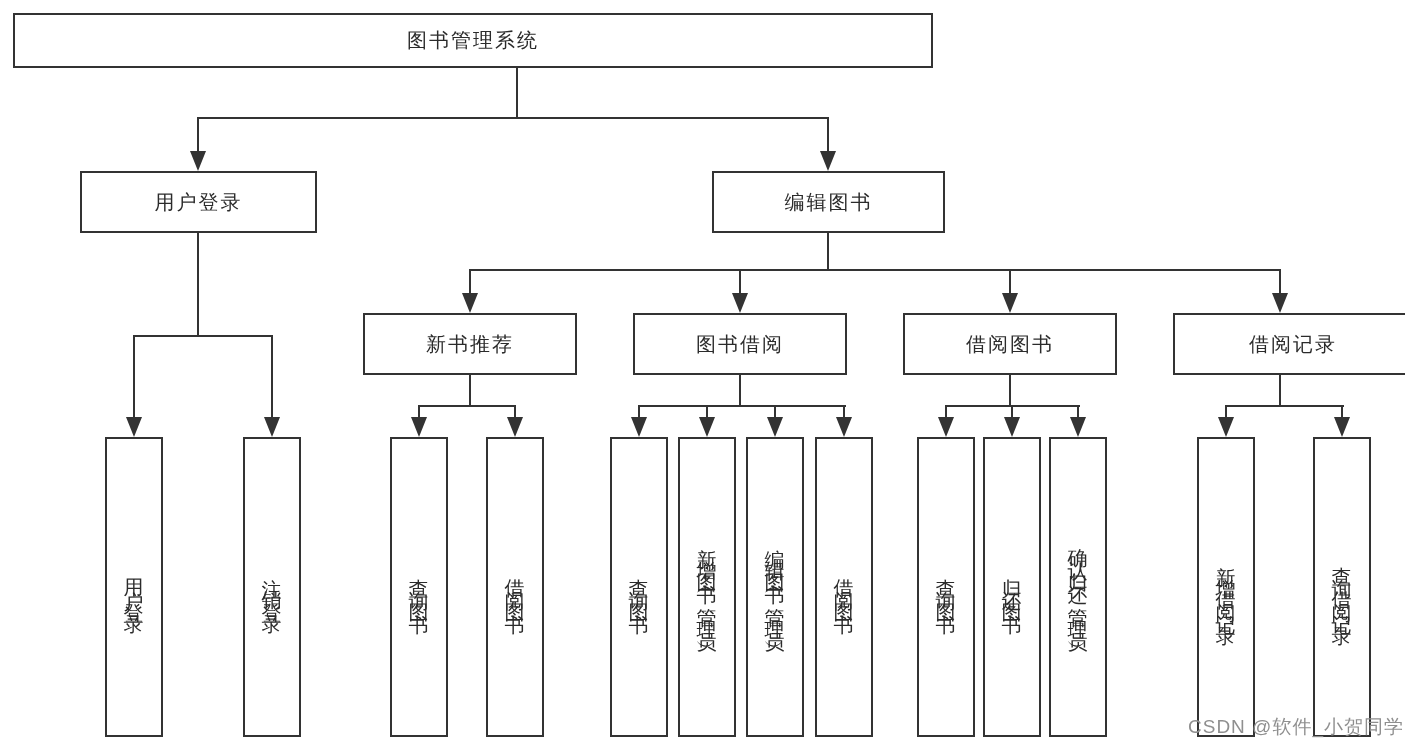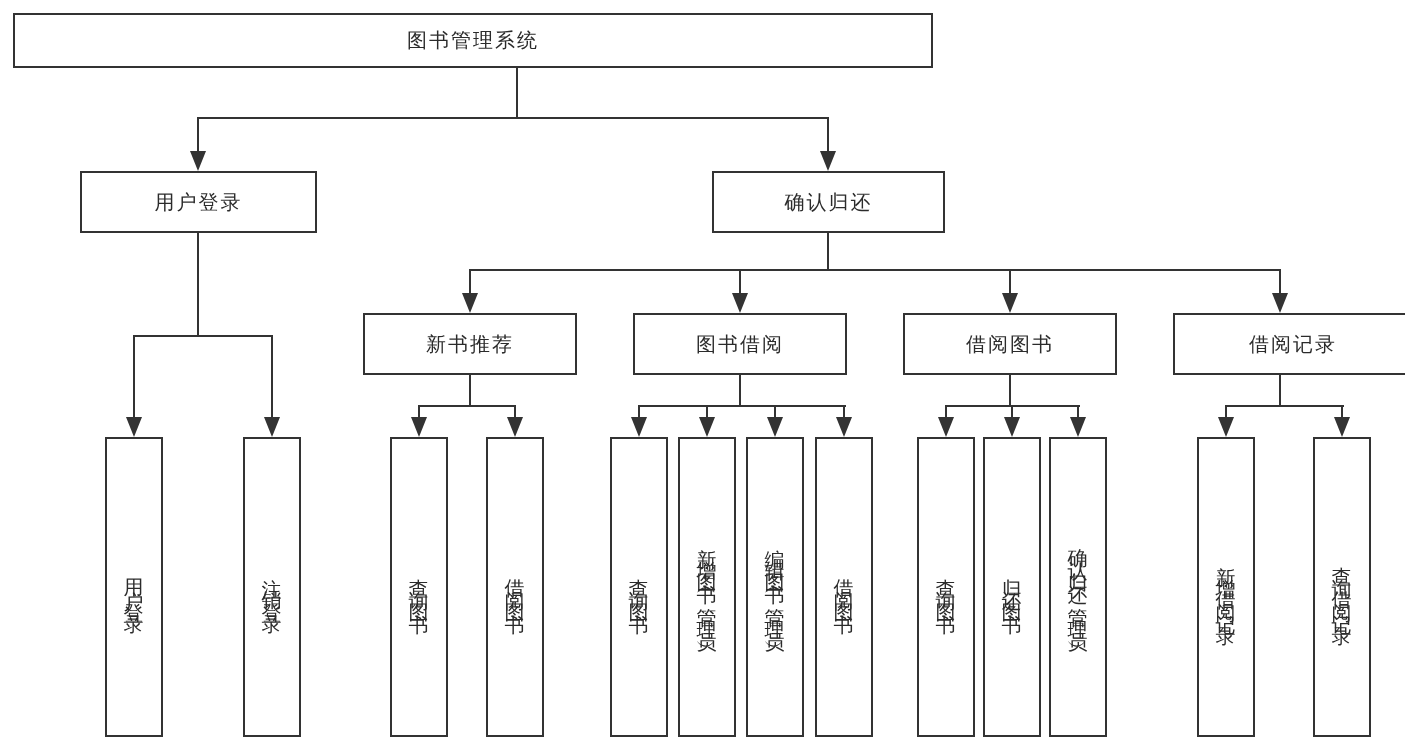--- a/index.html
+++ b/index.html
@@ -71,21 +71,21 @@
   <div class="line" style="left:197px;top:117px;width:632px;height:2px"></div>
   <div class="line" style="left:197px;top:117px;width:2px;height:34px"></div>
   <div class="arrow" style="left:190px;top:151px"></div>
   <div class="line" style="left:827px;top:117px;width:2px;height:34px"></div>
   <div class="arrow" style="left:820px;top:151px"></div>
 
   <div class="box h" style="left:80px;top:171px;width:237px;height:62px">
     <span class="lbl">用户登录</span>
   </div>
   <div class="box h" style="left:712px;top:171px;width:233px;height:62px">
-    <span class="lbl">确认归还</span>
+    <span class="lbl">编辑图书</span>
   </div>
 
   <div class="line" style="left:197px;top:233px;width:2px;height:103px"></div>
   <div class="line" style="left:133px;top:335px;width:140px;height:2px"></div>
   <div class="line" style="left:133px;top:335px;width:2px;height:82px"></div>
   <div class="arrow" style="left:126px;top:417px"></div>
   <div class="line" style="left:271px;top:335px;width:2px;height:82px"></div>
   <div class="arrow" style="left:264px;top:417px"></div>
 
   <div class="line" style="left:827px;top:233px;width:2px;height:38px"></div>
@@ -183,14 +183,15 @@
     <span class="lbl">确认归还（管理员）</span>
   </div>
 
   <div class="box v" style="left:1197px;top:437px;width:58px;height:300px">
     <span class="lbl">新增借阅记录</span>
   </div>
   <div class="box v" style="left:1313px;top:437px;width:58px;height:300px">
     <span class="lbl">查询借阅记录</span>
   </div>
 
+  <div class="watermark">CSDN @软件_小贺同学</div>
 
 </div>
 
 </body></html>

